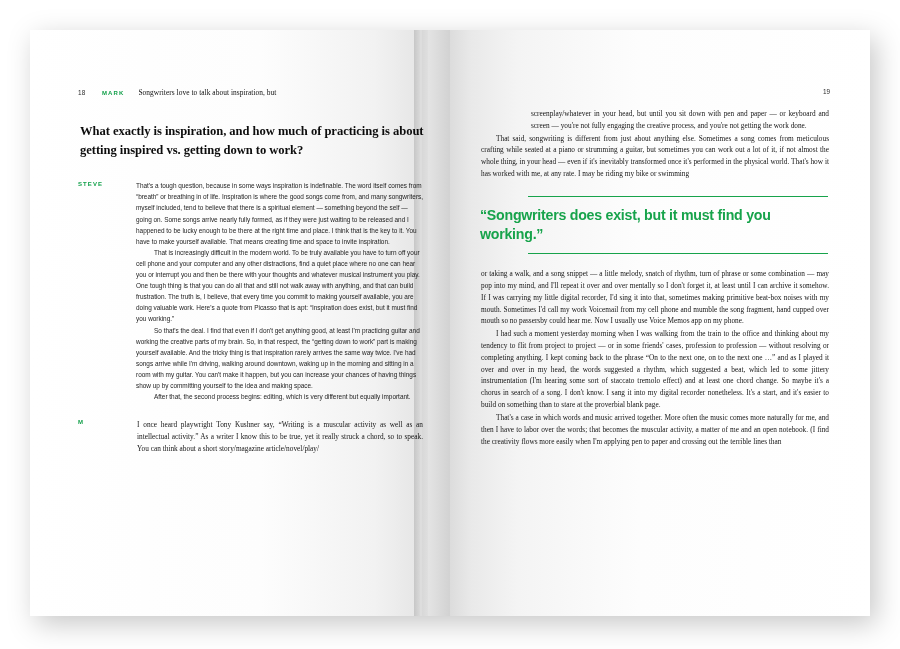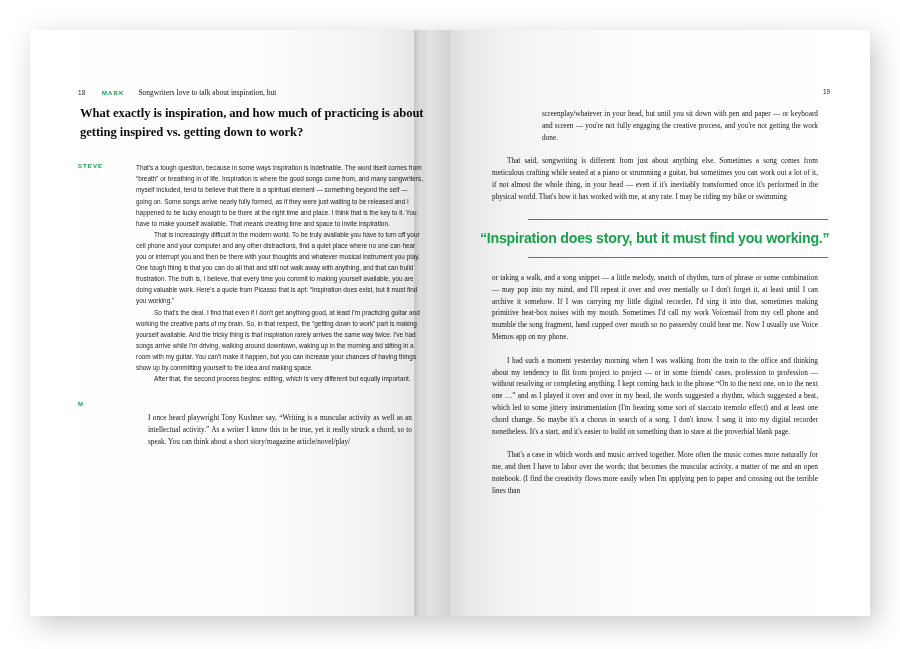--- a/index.html
+++ b/index.html
@@ -76,21 +76,21 @@
         rgba(0,0,0,0.02) 100%);
     pointer-events: none;
   }
 
   
   .runhead {
     display: flex;
     align-items: baseline;
     gap: 14px;
     font-size: 6.2px;
-    margin-bottom: 7px;
+    margin-bottom: 25px;
   }
   .folio {
     font-family: "Liberation Sans", sans-serif;
     font-size: 6.4px;
     color: #2b2b2b;
     letter-spacing: .2px;
     min-width: 10px;
   }
   .folio-right {
     font-family: "Liberation Sans", sans-serif;
@@ -156,21 +156,21 @@
 
   
   .serif-block {
     margin-top: 16px;
     display: flex;
   }
   .serif-body {
     flex: 1;
   }
   .para-serif {
-    margin: 12px;
+    margin: 1px;
     font-family: "Liberation Serif", serif;
     font-size: 7.3px;
     line-height: 1.62;
     color: #141414;
     text-align: justify;
     letter-spacing: .01px;
   }
   .para-serif + .para-serif {
     text-indent: 15px;
     font-family: Liberation Serif, serif;
@@ -260,21 +260,21 @@
         <span class="folio-right">19</span>
       </div>
 
       <div class="rp-flow">
         <p class="para-serif rp-top-indent">screenplay/whatever in your head, but until you sit down with pen and paper — or keyboard and screen — you're not fully engaging the creative process, and you're not getting the work done.</p>
         <p class="para-serif">That said, songwriting is different from just about anything else. Sometimes a song comes from meticulous crafting while seated at a piano or strumming a guitar, but sometimes you can work out a lot of it, if not almost the whole thing, in your head — even if it's inevitably transformed once it's performed in the physical world. That's how it has worked with me, at any rate. I may be riding my bike or swimming</p>
       </div>
 
       <div class="pullquote">
         <div class="pq-rule"></div>
-        <div class="pq-text">“Inspiration does story, but it must find you working.”</div>
+        <div class="pq-text">“Songwriters does exist, but it must find you working.”</div>
         <div class="pq-rule pq-rule-bottom"></div>
       </div>
 
       <div class="rp-flow">
         <p class="para-serif">or taking a walk, and a song snippet — a little melody, snatch of rhythm, turn of phrase or some combination — may pop into my mind, and I'll repeat it over and over mentally so I don't forget it, at least until I can archive it somehow. If I was carrying my little digital recorder, I'd sing it into that, sometimes making primitive beat-box noises with my mouth. Sometimes I'd call my work Voicemail from my cell phone and mumble the song fragment, hand cupped over mouth so no passersby could hear me. Now I usually use Voice Memos app on my phone.</p>
         <p class="para-serif">I had such a moment yesterday morning when I was walking from the train to the office and thinking about my tendency to flit from project to project — or in some friends' cases, profession to profession — without resolving or completing anything. I kept coming back to the phrase “On to the next one, on to the next one …” and as I played it over and over in my head, the words suggested a rhythm, which suggested a beat, which led to some jittery instrumentation (I'm hearing some sort of staccato tremolo effect) and at least one chord change. So maybe it's a chorus in search of a song. I don't know. I sang it into my digital recorder nonetheless. It's a start, and it's easier to build on something than to stare at the proverbial blank page.</p>
         <p class="para-serif">That's a case in which words and music arrived together. More often the music comes more naturally for me, and then I have to labor over the words; that becomes the muscular activity, a matter of me and an open notebook. (I find the creativity flows more easily when I'm applying pen to paper and crossing out the terrible lines than</p>
       </div>
 
     </div>

